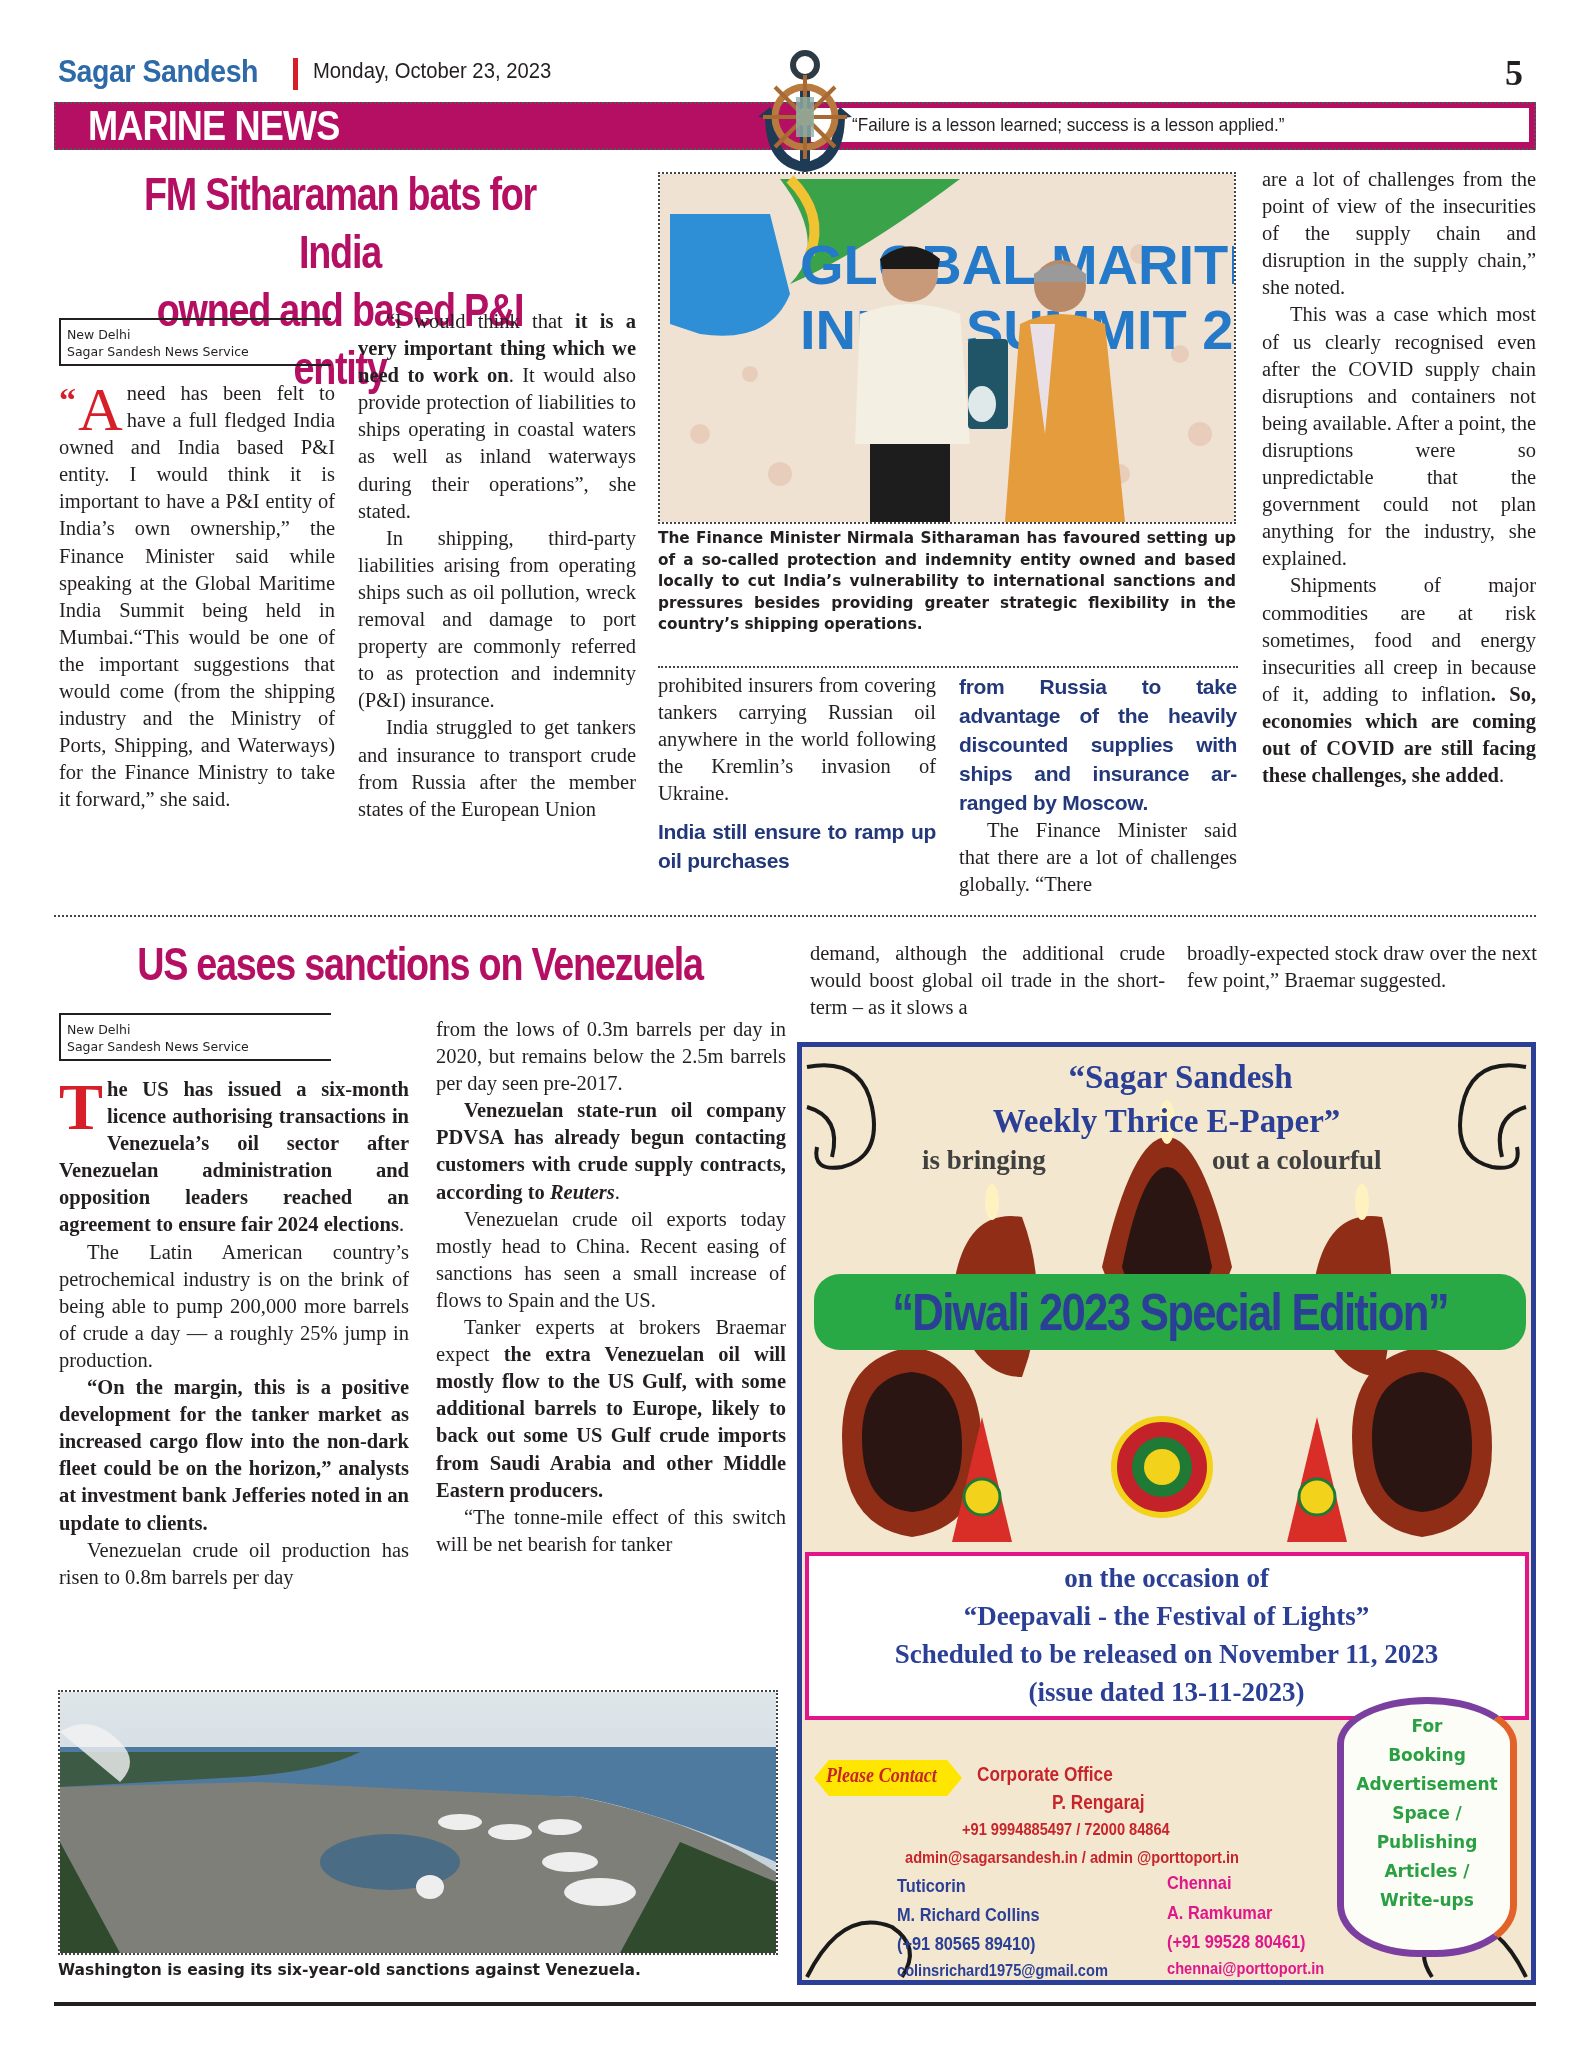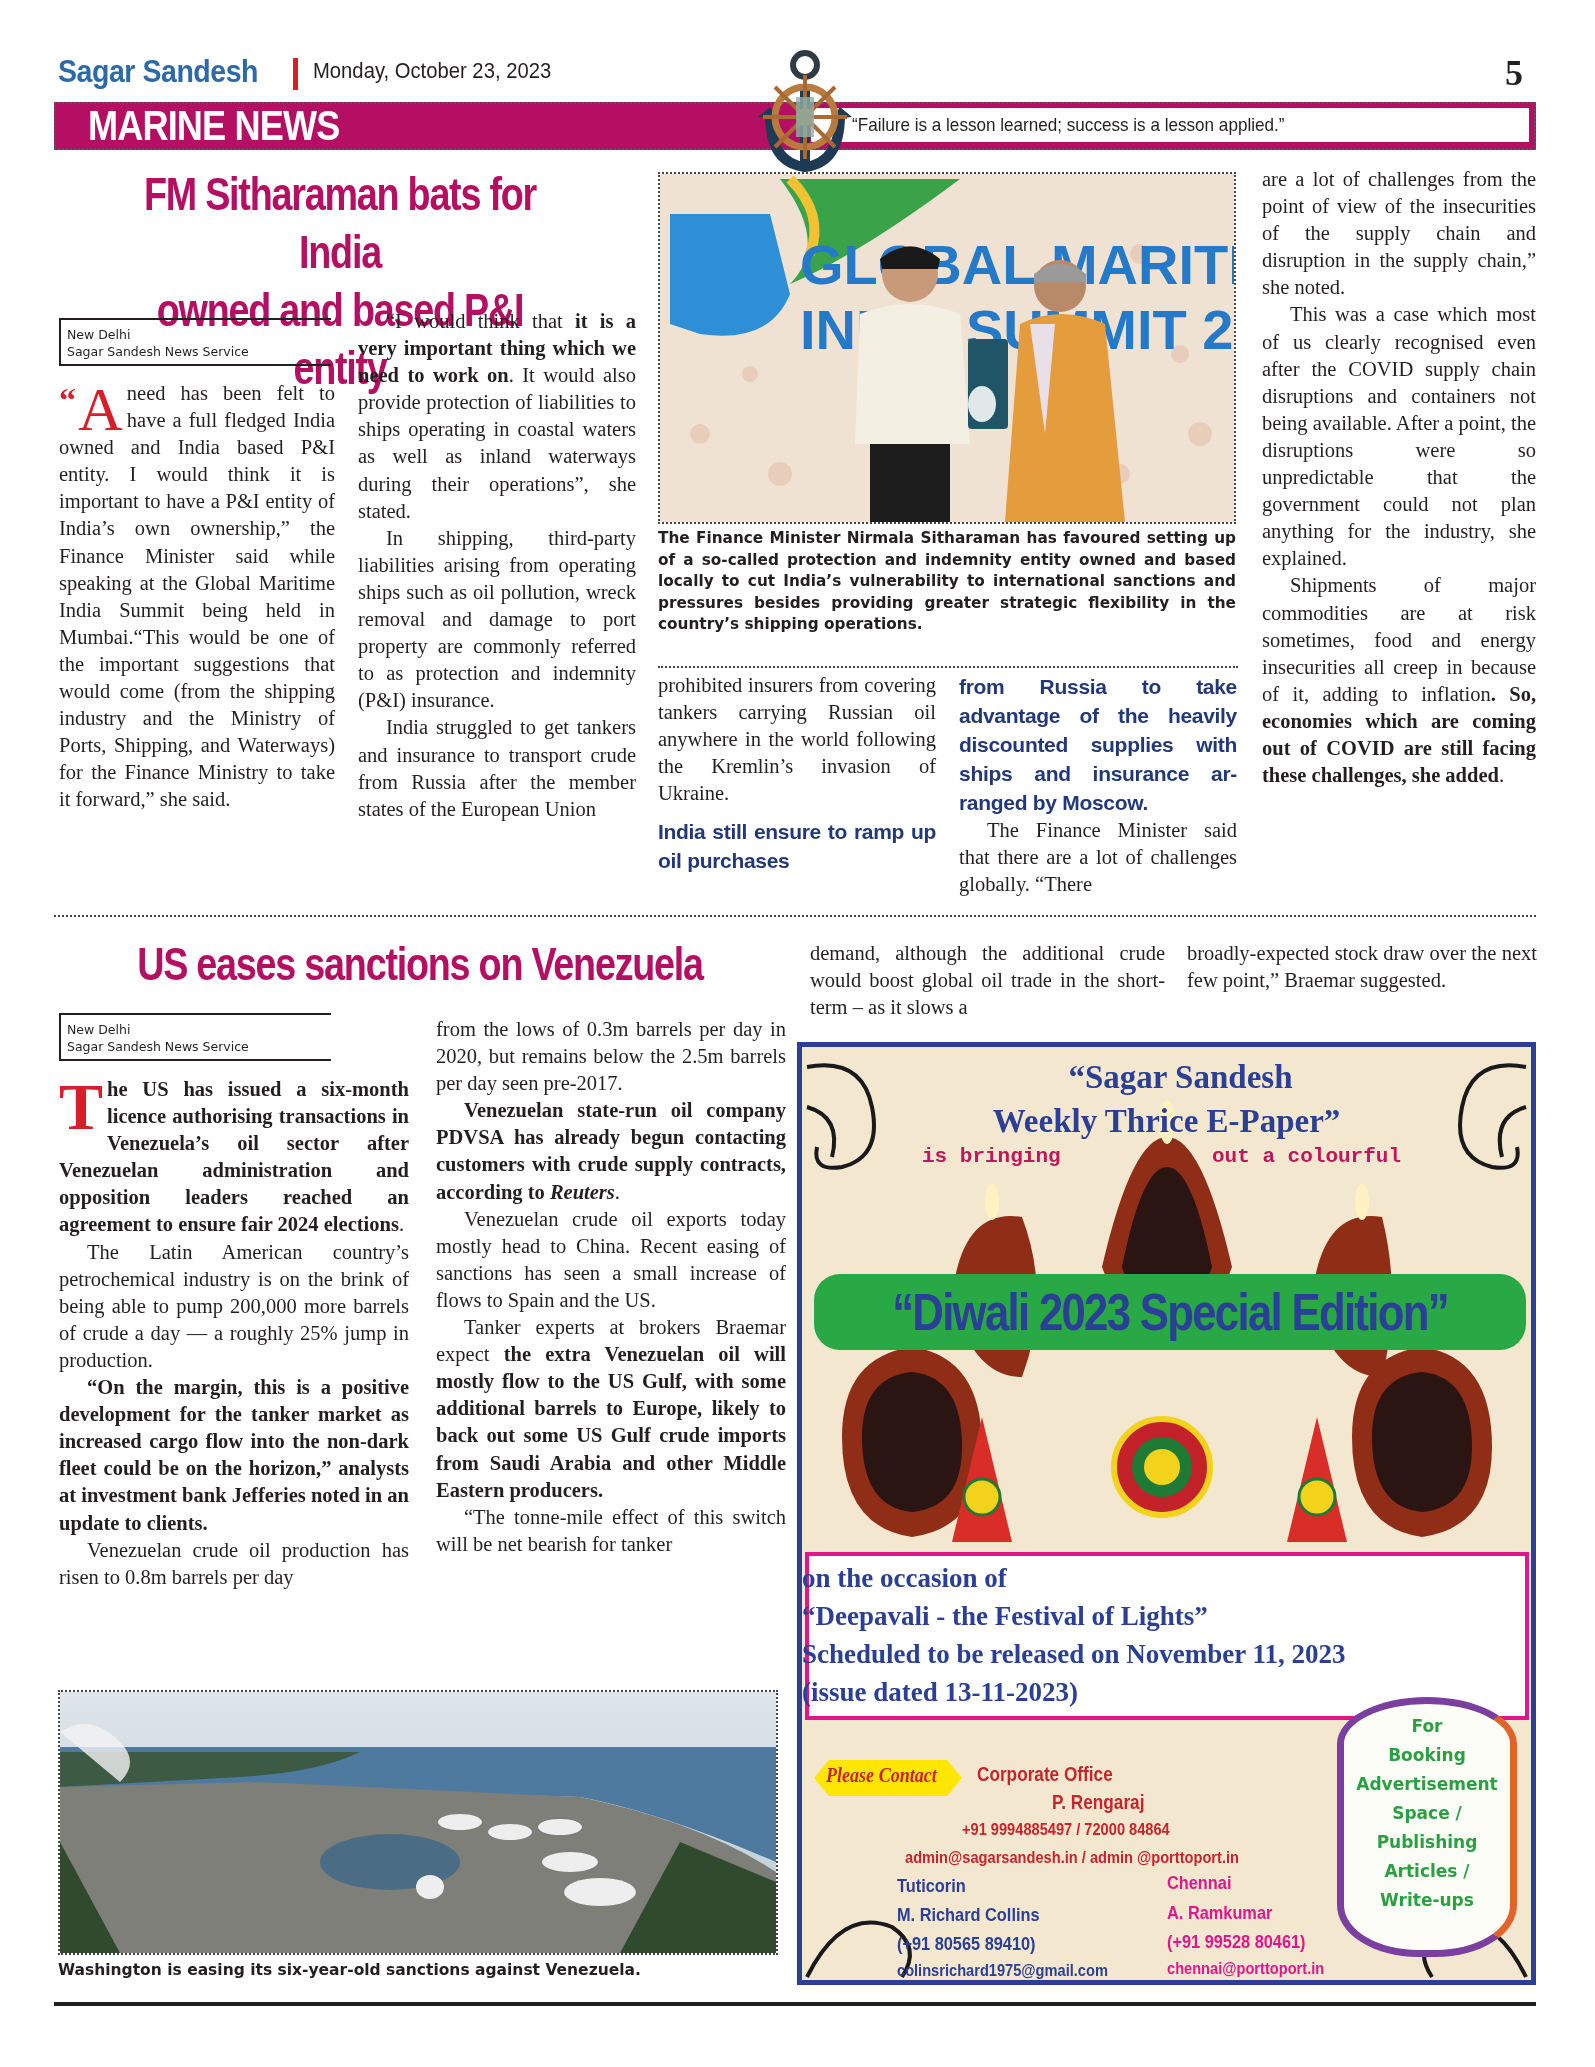--- a/index.html
+++ b/index.html
@@ -38,25 +38,25 @@
   .bold { font-weight: 700; }
 
   .photo { border: 2px dotted #444; overflow: hidden; }
   .caption { font-family: "DejaVu Sans", sans-serif; font-weight: 700; font-size: 15.3px; line-height: 21.5px; color: #231f20; text-align: justify; }
 
   .dotted-rule { border-top: 2px dotted #444; height: 0; }
 
   
   .ad { left: 797px; top: 1042px; width: 739px; height: 943px; border: 5px solid #2a3f95; background: #f3e8cf; overflow: hidden; }
   .ad-title { position: absolute; left: 0; width: 100%; text-align: center; font-family: "Liberation Serif", serif; font-weight: 700; color: #2a3f95; font-size: 33px; line-height: 44px; }
-  .ad-sub { position: absolute; font-family: Liberation Mono, monospace; font-weight: 700; color: #be185d; font-size: 21px; }
+  .ad-sub { position: absolute; font-family: Liberation Serif, serif; font-weight: 700; color: #404040; font-size: 27px; }
   .ad-green { position: absolute; left: 12px; top: 227px; width: 712px; height: 76px; border-radius: 26px; background: #29a846; }
   .ad-green-text { position: absolute; left: 12px; top: 227px; width: 712px; height: 76px; text-align: center; font-family: "Liberation Sans", sans-serif; font-weight: 700; color: #2a3f95; font-size: 52px; line-height: 76px; letter-spacing: -2px; transform: scaleX(0.84); transform-origin: center; }
   .ad-info { position: absolute; left: 3px; top: 505px; width: 724px; height: 168px; border: 4px solid #e0168a; background: #fff; }
-  .ad-info-line { position: absolute; left: 0; width: 100%; text-align: left; font-family: "Liberation Serif", serif; font-weight: 700; color: #2a3f95; font-size: 27px; line-height: 38px; }
+  .ad-info-line { position: absolute; left: 0; width: 100%; text-align: center; font-family: "Liberation Serif", serif; font-weight: 700; color: #2a3f95; font-size: 27px; line-height: 38px; }
   .contact { position: absolute; font-family: "Liberation Sans", sans-serif; font-weight: 700; font-size: 17px; transform: scaleX(0.86); transform-origin: left; white-space: nowrap; }
   .red { color: #c8242b; }
   .blue { color: #2a3f95; }
   .pink { color: #e0168a; }
   .please { position: absolute; left: 12px; top: 713px; width: 148px; height: 36px; background: #ffe600; clip-path: polygon(10% 0, 90% 0, 100% 50%, 90% 100%, 10% 100%, 0 50%); }
   .please-text { position: absolute; left: 24px; top: 716px; font-family: "Liberation Serif", serif; font-style: italic; font-weight: 700; color: #c8242b; font-size: 21px; transform: scaleX(0.86); transform-origin: left; white-space: nowrap; }
   .booking { position: absolute; left: 535px; top: 650px; width: 180px; height: 260px; border: 7px solid #7b3fa0; border-right-color: #e2632a; border-radius: 50% 50% 45% 45% / 18% 18% 20% 20%; background: #fdfdf8; }
   .booking-text { position: absolute; left: 535px; top: 665px; width: 180px; text-align: center; font-family: "DejaVu Sans", sans-serif; font-weight: 700; color: #2aa043; font-size: 17px; line-height: 29px; }
 
   .bottom-rule { left: 54px; top: 2002px; width: 1482px; height: 4px; background: #231f20; }

